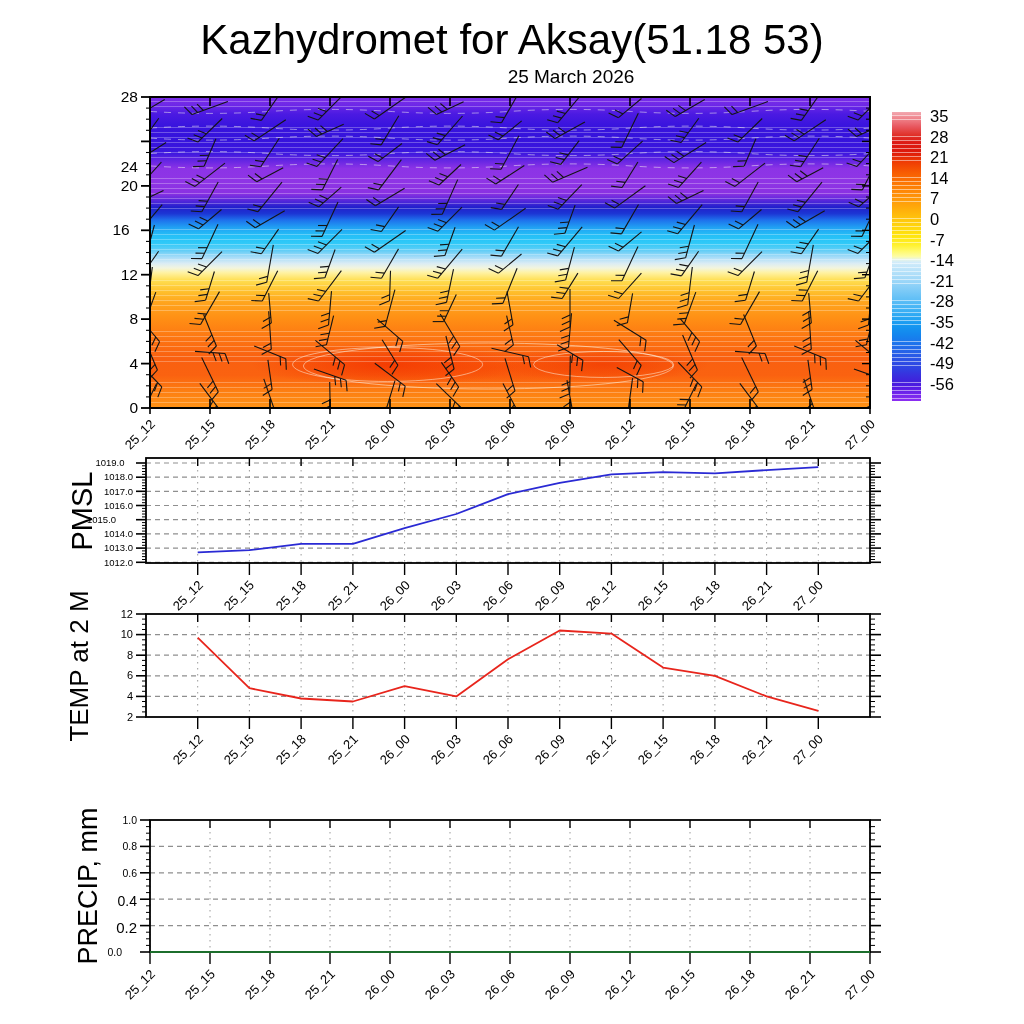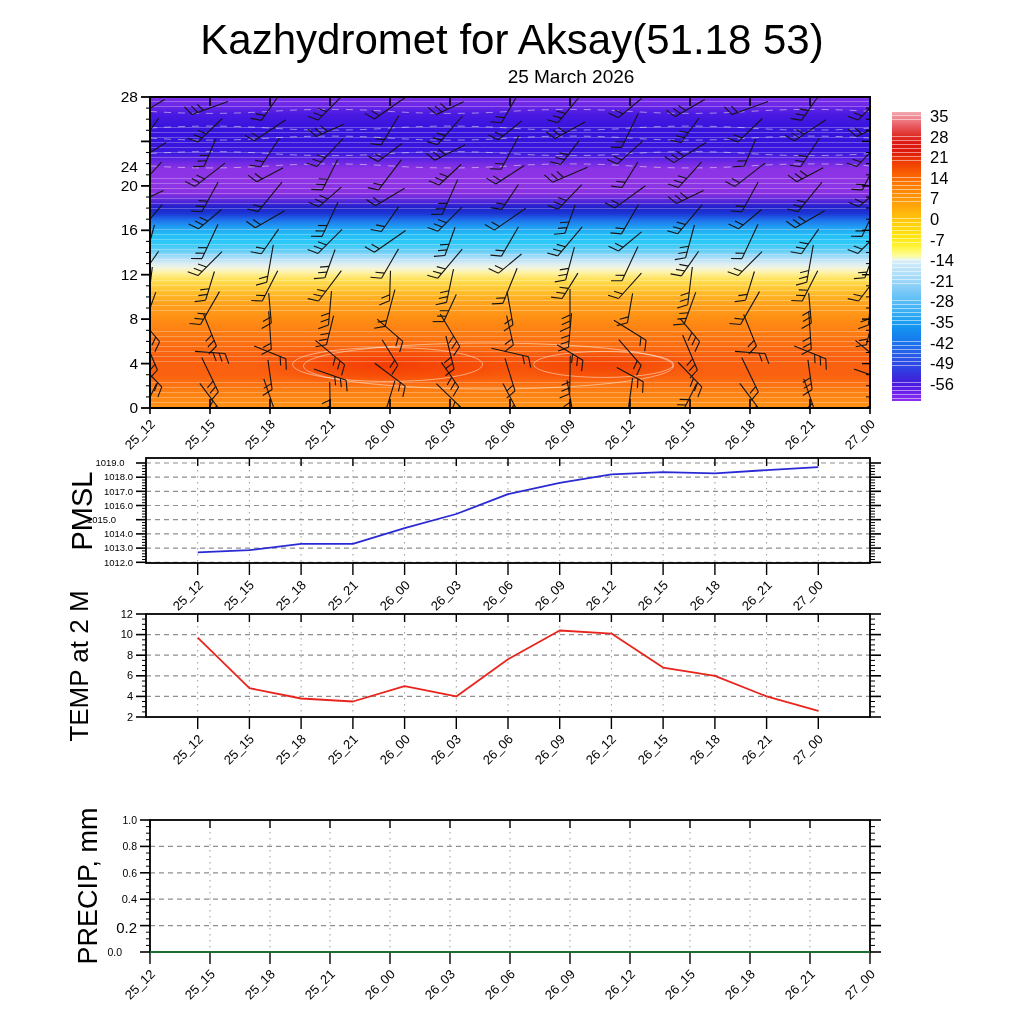--- a/index.html
+++ b/index.html
@@ -1092,21 +1092,21 @@
       <div class="cblab" style="left: 930px; top: 272.8px; text-align: left;">-21</div>
       <div class="cblab" style="left: 930px; top: 293.4px; text-align: left;">-28</div>
       <div class="cblab" style="left: 930px; top: 314px; text-align: center;">-35</div>
       <div class="cblab" style="left: 930px; top: 334.6px; text-align: left;">-42</div>
       <div class="cblab" style="left: 930px; top: 355.2px; text-align: left;">-49</div>
       <div class="cblab" style="left: 930px; top: 375.8px; text-align: left;">-56</div>
       <div class="ylab" style="left: 104px; top: 400px; width: 34px; font-size: 15.5px; text-align: right;">0</div>
       <div class="ylab" style="left: 104px; top: 355.571px; width: 34px; font-size: 15.5px; text-align: right;">4</div>
       <div class="ylab" style="left: 104px; top: 311.143px; width: 34px; font-size: 15.5px; text-align: right;">8</div>
       <div class="ylab" style="left: 104px; top: 266.714px; width: 34px; font-size: 15.5px; text-align: right;">12</div>
-      <div class="ylab" style="left: 104px; top: 222.286px; width: 34px; font-size: 15.5px; text-align: right;">16</div>
+      <div class="ylab" style="left: 104px; top: 222.286px; width: 34px; font-size: 15.5px; text-align: center;">16</div>
       <div class="ylab" style="left: 104px; top: 177.857px; width: 34px; font-size: 15.5px; text-align: right;">20</div>
       <div class="ylab" style="left: 104px; top: 133.429px; width: 34px; font-size: 15.5px; text-align: right; margin-top: 26px;">24</div>
       <div class="ylab" style="left: 104px; top: 89px; width: 34px; font-size: 15.5px; text-align: right;">28</div>
       <div class="xlab" style="left: 88px; top: 417px;">25_12</div>
       <div class="xlab" style="left: 148px; top: 417px;">25_15</div>
       <div class="xlab" style="left: 208px; top: 417px;">25_18</div>
       <div class="xlab" style="left: 268px; top: 417px;">25_21</div>
       <div class="xlab" style="left: 328px; top: 417px;">26_00</div>
       <div class="xlab" style="left: 388px; top: 417px;">26_03</div>
       <div class="xlab" style="left: 448px; top: 417px;">26_06</div>
@@ -1151,21 +1151,21 @@
       <div class="xlab" style="left: 394.286px; top: 732px;">26_03</div>
       <div class="xlab" style="left: 446px; top: 732px;">26_06</div>
       <div class="xlab" style="left: 497.714px; top: 732px;">26_09</div>
       <div class="xlab" style="left: 549.429px; top: 732px;">26_12</div>
       <div class="xlab" style="left: 601.143px; top: 732px;">26_15</div>
       <div class="xlab" style="left: 652.857px; top: 732px;">26_18</div>
       <div class="xlab" style="left: 704.571px; top: 732px;">26_21</div>
       <div class="xlab" style="left: 756.286px; top: 732px;">27_00</div>
       <div class="ylab" style="left: 76px; top: 946.75px; width: 46px; font-size: 10.5px; text-align: right;">0.0</div>
       <div class="ylab" style="left: 91px; top: 920.35px; width: 46px; font-size: 15px; text-align: right;">0.2</div>
-      <div class="ylab" style="left: 91px; top: 893.95px; width: 46px; font-size: 11px; text-align: right;">0.4</div>
+      <div class="ylab" style="left: 91px; top: 893.95px; width: 46px; font-size: 14px; text-align: right;">0.4</div>
       <div class="ylab" style="left: 91px; top: 867.55px; width: 46px; font-size: 10.5px; text-align: right;">0.6</div>
       <div class="ylab" style="left: 91px; top: 841.15px; width: 46px; font-size: 10.5px; text-align: right;">0.8</div>
       <div class="ylab" style="left: 91px; top: 814.75px; width: 46px; font-size: 10.5px; text-align: right;">1.0</div>
       <div class="xlab" style="left: 88px; top: 967px;">25_12</div>
       <div class="xlab" style="left: 148px; top: 967px;">25_15</div>
       <div class="xlab" style="left: 208px; top: 967px;">25_18</div>
       <div class="xlab" style="left: 268px; top: 967px;">25_21</div>
       <div class="xlab" style="left: 328px; top: 967px;">26_00</div>
       <div class="xlab" style="left: 388px; top: 967px;">26_03</div>
       <div class="xlab" style="left: 448px; top: 967px;">26_06</div>

